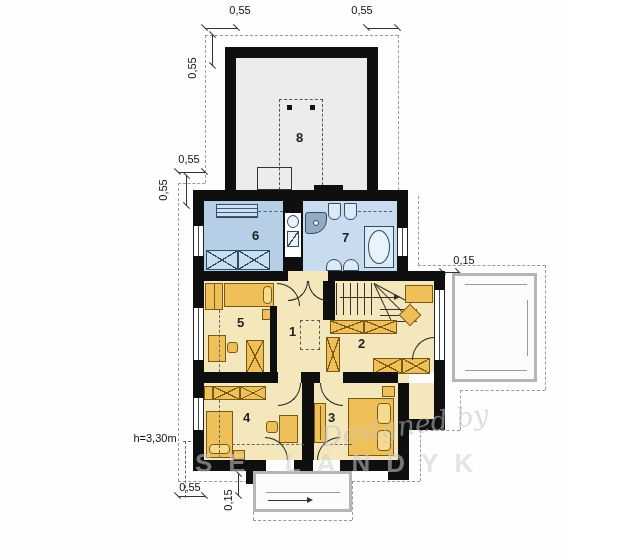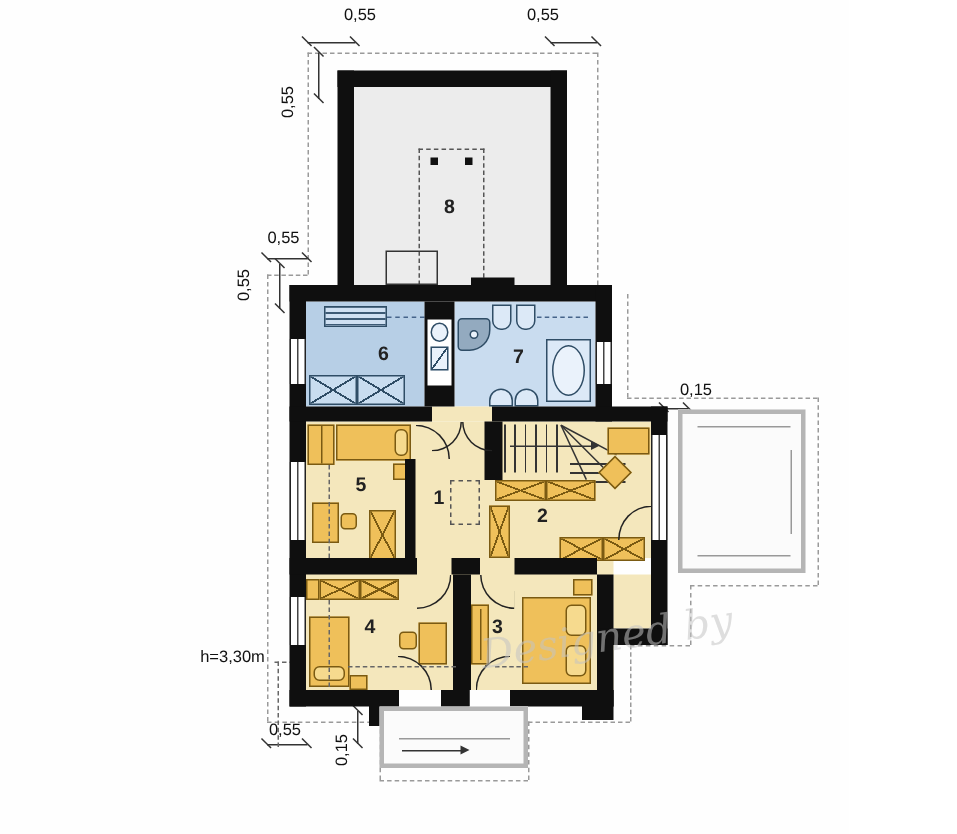--- a/index.html
+++ b/index.html
@@ -261,14 +261,15 @@
   <div class="roomnum" style="left:296px;top:130px;">8</div>
   <div class="roomnum" style="left:252px;top:228px;">6</div>
   <div class="roomnum" style="left:342px;top:230px;">7</div>
   <div class="roomnum" style="left:237px;top:315px;">5</div>
   <div class="roomnum" style="left:289px;top:324px;">1</div>
   <div class="roomnum" style="left:358px;top:336px;">2</div>
   <div class="roomnum" style="left:243px;top:410px;">4</div>
   <div class="roomnum" style="left:328px;top:410px;">3</div>
 
   <div class="wm1" style="left:320px;top:410px;">Designed by</div>
+  <div class="wm2" style="left:195px;top:448px;">SE LANDYK</div>
 
 </div>
 
 </body></html>

